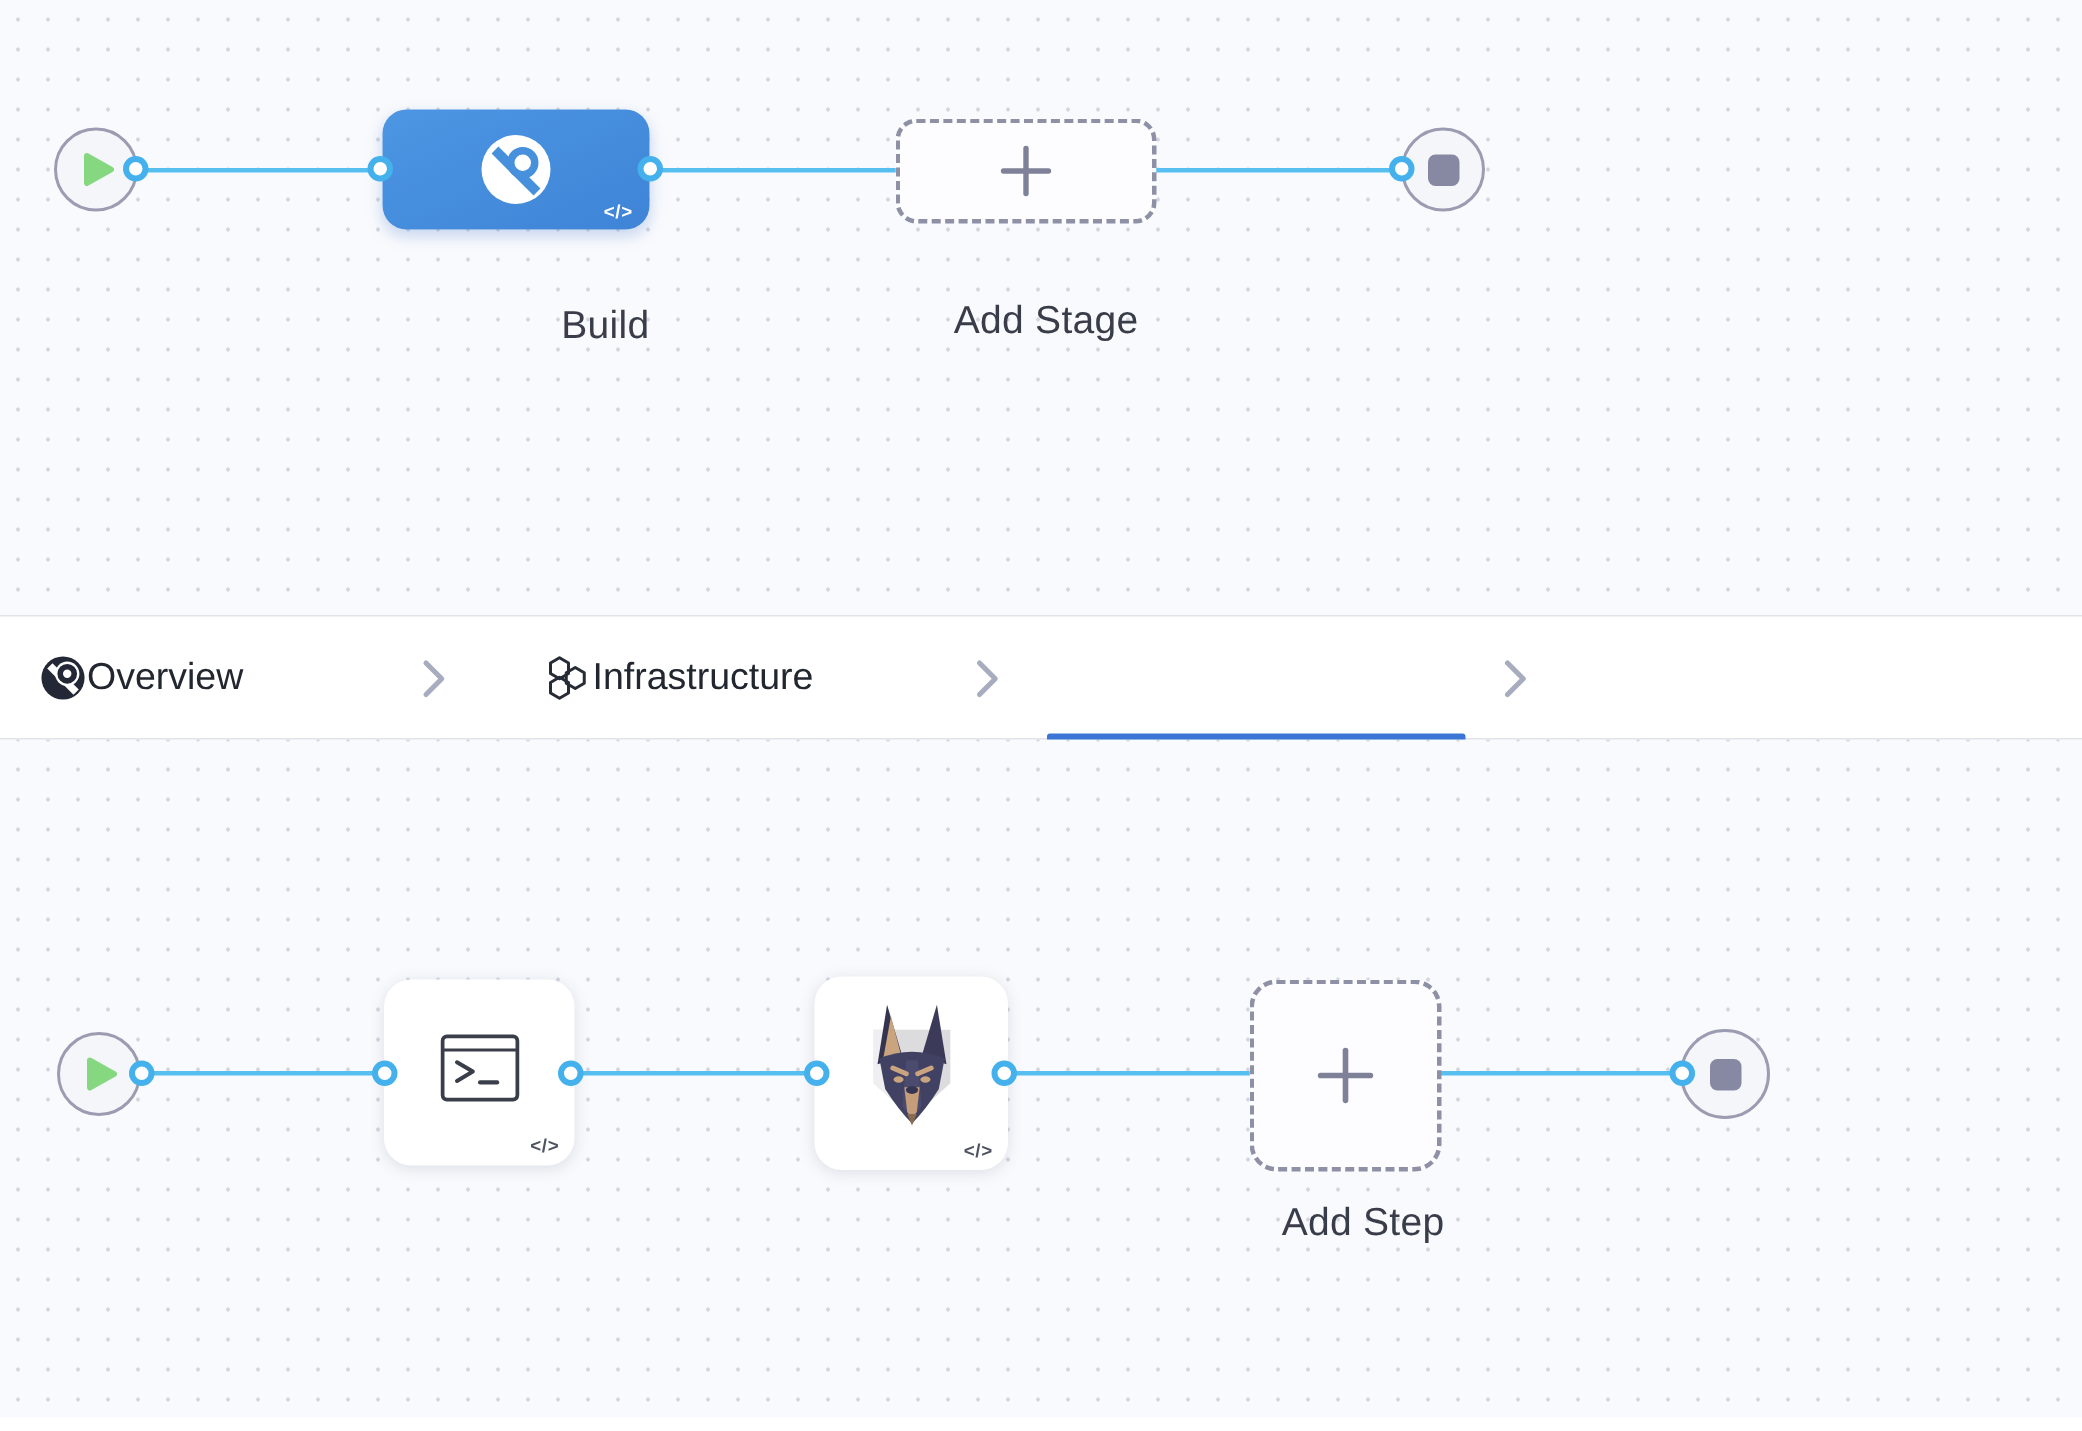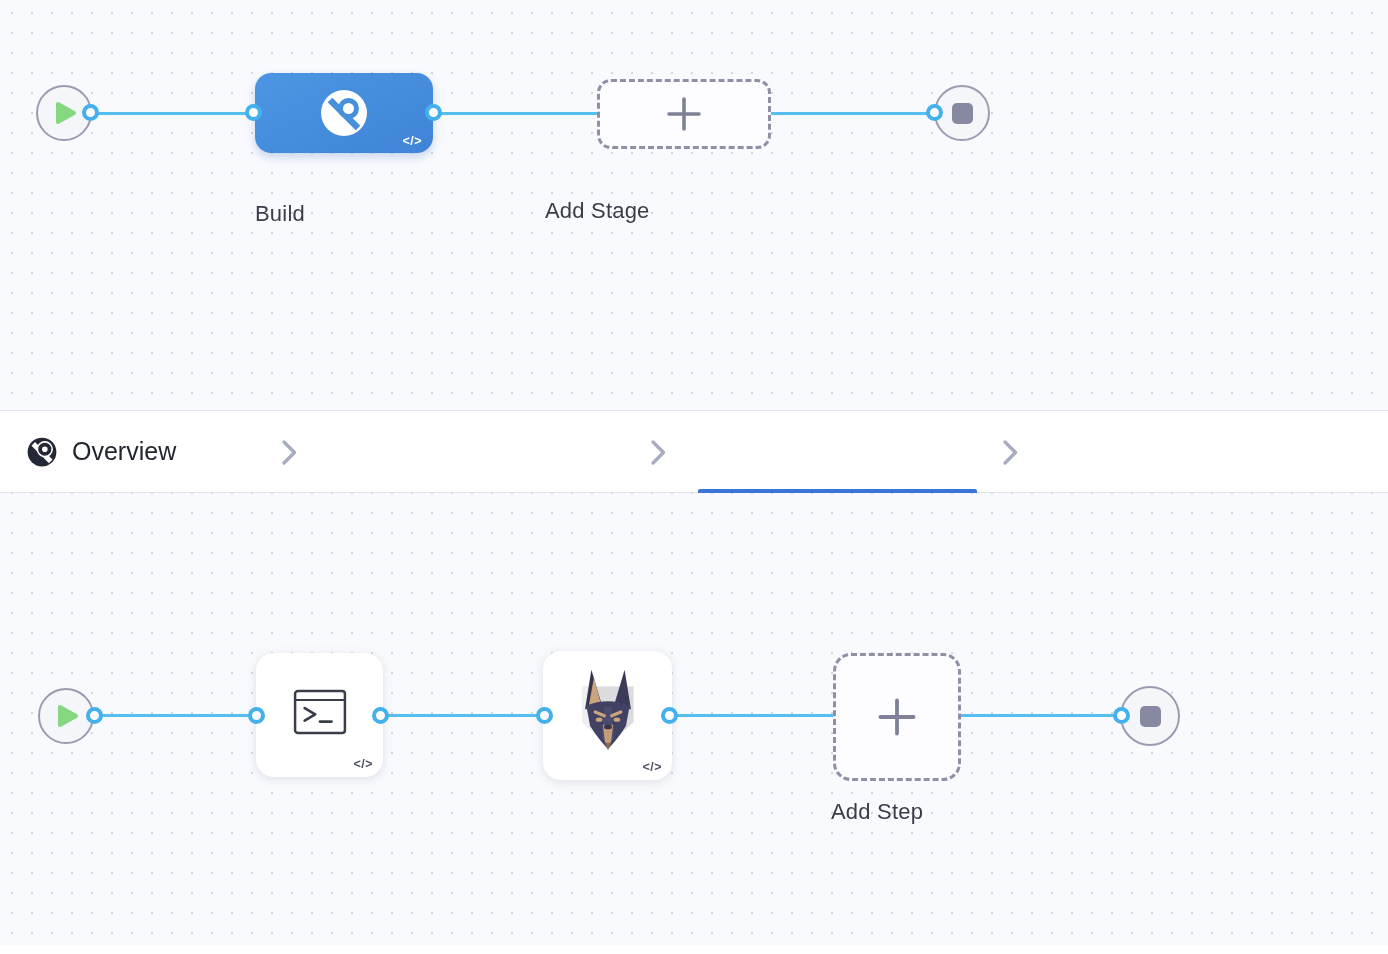--- a/index.html
+++ b/index.html
@@ -21,27 +21,27 @@
     box-shadow:0 4px 10px rgba(66,120,200,0.28);
     display:flex;align-items:center;justify-content:center;z-index:3;}
   .add-node{position:absolute;background:#FDFDFF;border:3px dashed #8E90A6;box-sizing:border-box;
     display:flex;align-items:center;justify-content:center;z-index:3;}
   .step-card{position:absolute;background:#fff;border-radius:18px;
     box-shadow:0 2px 10px rgba(80,90,120,0.16);
     display:flex;align-items:center;justify-content:center;z-index:3;}
   .code-badge{position:absolute;font-size:12.5px;font-weight:700;letter-spacing:0.5px;}
   .code-badge.white{right:11px;bottom:5px;color:#fff;}
   .code-badge.dark{right:10px;bottom:6px;color:#4E5362;}
-  .node-label{position:absolute;color:#383D49;font-size:22px;text-align:left;z-index:2;
+  .node-label{position:absolute;color:#383D49;font-size:26px;text-align:right;z-index:2;
     letter-spacing:0.2px;}
   .node-label .lbl-line{line-height:42px;}
 
   .tabbar{position:absolute;left:0;top:410px;width:1388px;height:83px;background:#fff;
     border-top:1px solid #E2E3E9;border-bottom:1px solid #E2E3E9;box-sizing:border-box;z-index:10;}
-  .tab{position:absolute;top:0;height:100%;display:flex;align-items:center;gap:15px;cursor:pointer;}
+  .tab{position:absolute;top:0;height:100%;display:flex;align-items:center;gap:1px;cursor:pointer;}
   .tab-label{font-size:25px;color:#22262F;white-space:nowrap;}
   .tab.active .tab-label{font-weight:700;color:#0D0F15;}
   .chevron{position:absolute;top:28px;}
   .tab-underline{position:absolute;left:698px;bottom:-1px;width:279px;height:4px;background:#3B76D6;
     border-radius:2px 2px 0 0;}
   .bottom-strip{position:absolute;left:0;top:945px;width:1388px;height:9px;background:#fff;z-index:5;}
 </style>
 </head>
 <body>
 
@@ -92,20 +92,30 @@
         <circle cx="28.5" cy="19.5" r="13" fill="#ffffff"></circle>
         <circle cx="28.5" cy="19.5" r="7.5" fill="none" stroke="#242836" stroke-width="6"></circle>
       </svg>
       <span class="tab-label">Overview</span>
     </div>
 
     <svg class="chevron" style="left:281px;" width="17" height="27" viewBox="0 0 17 27">
       <path d="M3 3 L13.5 13.5 L3 24" fill="none" stroke="#A8ACBF" stroke-width="3.4" stroke-linecap="round" stroke-linejoin="round"></path>
     </svg>
 
+    <div class="tab" style="left:362px;">
+      <svg width="32" height="32" viewBox="0 0 32 32">
+        <g fill="none" stroke="#262B36" stroke-width="2" stroke-linejoin="round">
+          <path d="M11 2.5 L17 6 L17 13 L11 16.5 L5 13 L5 6 Z"></path>
+          <path d="M11 15.5 L17 19 L17 26 L11 29.5 L5 26 L5 19 Z"></path>
+          <path d="M21.5 9 L27.5 12.5 L27.5 19.5 L21.5 23 L15.5 19.5 L15.5 12.5 Z"></path>
+        </g>
+      </svg>
+      <span class="tab-label">Infrastructure</span>
+    </div>
 
     <svg class="chevron" style="left:650px;" width="17" height="27" viewBox="0 0 17 27">
       <path d="M3 3 L13.5 13.5 L3 24" fill="none" stroke="#A8ACBF" stroke-width="3.4" stroke-linecap="round" stroke-linejoin="round"></path>
     </svg>
 
 
     <svg class="chevron" style="left:1002px;" width="17" height="27" viewBox="0 0 17 27">
       <path d="M3 3 L13.5 13.5 L3 24" fill="none" stroke="#A8ACBF" stroke-width="3.4" stroke-linecap="round" stroke-linejoin="round"></path>
     </svg>
 

